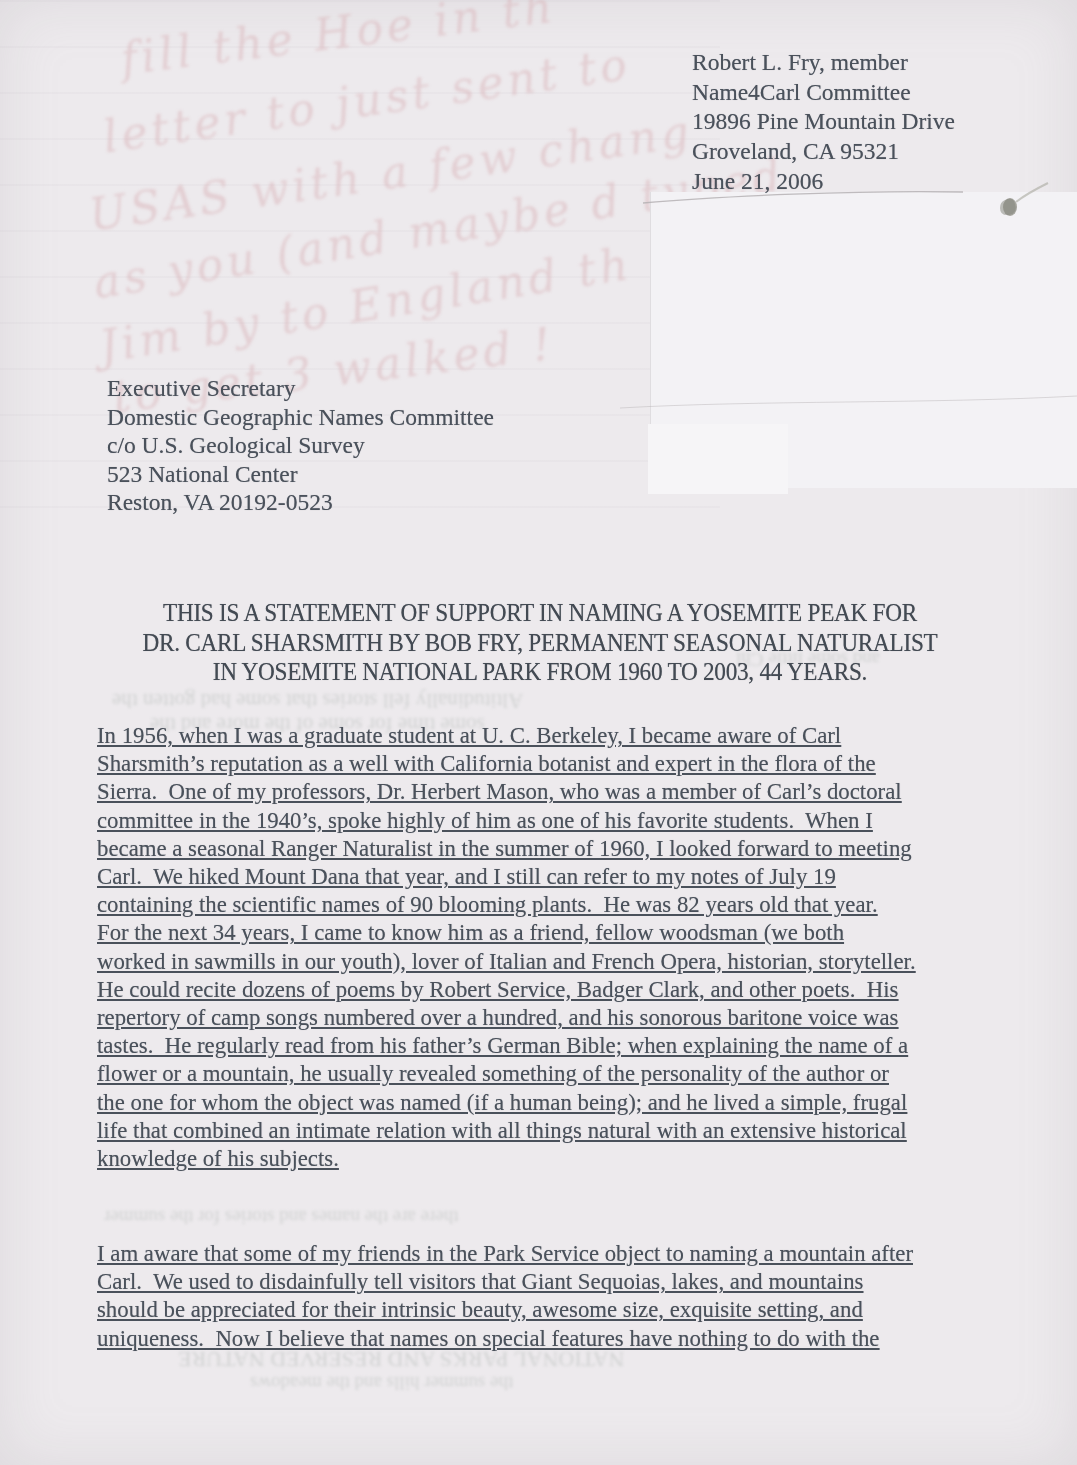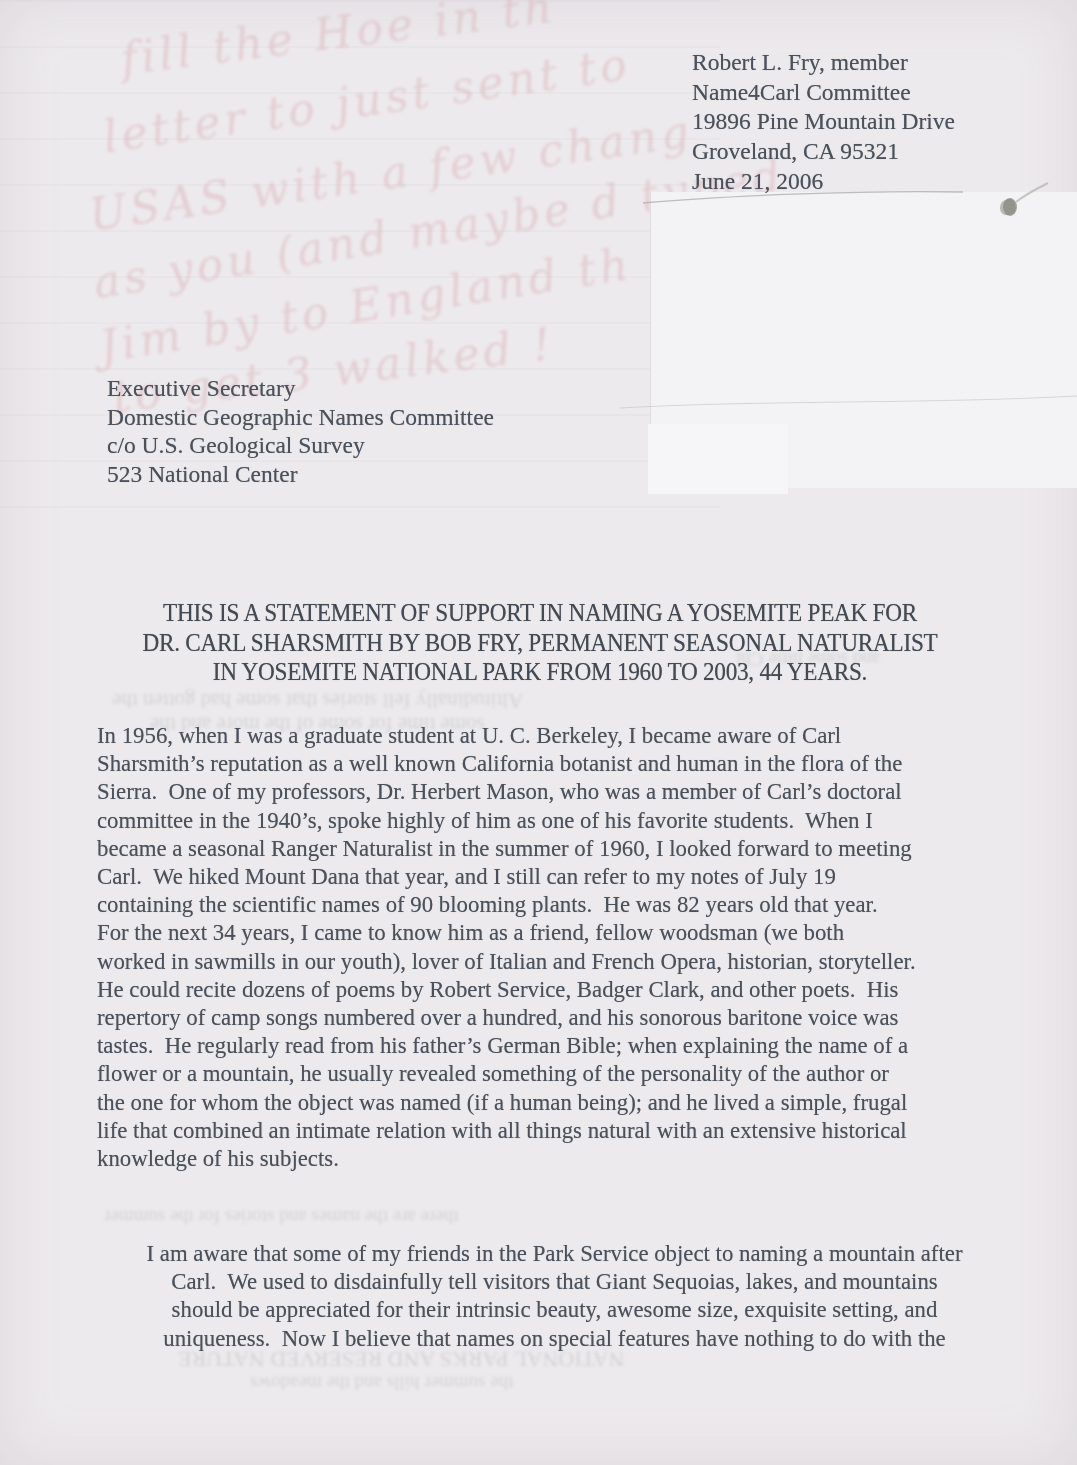--- a/index.html
+++ b/index.html
@@ -90,23 +90,24 @@
     font-size:25px;line-height:29.5px;
     color:var(--ink-title);
     letter-spacing:-0.3px;
     transform:scaleX(0.93);
     text-shadow:0 0 0.7px rgba(66,73,82,0.6);
   }
   .para{
     position:absolute;left:97px;width:915px;
     font-size:22.8px;line-height:28.2px;
     text-shadow:0 0 0.7px rgba(74,81,91,0.5);
+    text-decoration:underline;
   }
   .para-1{top:722px;}
-  .para-2{top:1240px;text-align:center;}
+  .para-2{top:1240px;}
   .artifacts{position:absolute;left:0;top:0;width:1077px;height:1465px;pointer-events:none;}
 </style>
 </head>
 <body>
 
 <div class="page">
 
   <div class="ruling"></div>
 
   <div class="hw-layer">
@@ -144,31 +145,32 @@
       <div class="line">19896 Pine Mountain Drive</div>
       <div class="line">Groveland, CA 95321</div>
       <div class="line">June 21, 2006</div>
     </div>
 
   <div class="text-block recipient">
       <div class="line">Executive Secretary</div>
       <div class="line">Domestic Geographic Names Committee</div>
       <div class="line">c/o U.S. Geological Survey</div>
       <div class="line">523 National Center</div>
+      <div class="line">Reston, VA 20192-0523</div>
     </div>
 
   <div class="text-block letter-title">
       <div class="line">THIS IS A STATEMENT OF SUPPORT IN NAMING A YOSEMITE PEAK FOR</div>
       <div class="line">DR. CARL SHARSMITH BY BOB FRY, PERMANENT SEASONAL NATURALIST</div>
       <div class="line">IN YOSEMITE NATIONAL PARK FROM 1960 TO 2003, 44 YEARS.</div>
     </div>
 
   <div class="text-block para para-1">
       <div class="line">In 1956, when I was a graduate student at U. C. Berkeley, I became aware of Carl</div>
-      <div class="line">Sharsmith’s reputation as a well known California botanist and human in the flora of the</div>
+      <div class="line">Sharsmith’s reputation as a well with California botanist and expert in the flora of the</div>
       <div class="line">Sierra.  One of my professors, Dr. Herbert Mason, who was a member of Carl’s doctoral</div>
       <div class="line">committee in the 1940’s, spoke highly of him as one of his favorite students.  When I</div>
       <div class="line">became a seasonal Ranger Naturalist in the summer of 1960, I looked forward to meeting</div>
       <div class="line">Carl.  We hiked Mount Dana that year, and I still can refer to my notes of July 19</div>
       <div class="line">containing the scientific names of 90 blooming plants.  He was 82 years old that year.</div>
       <div class="line">For the next 34 years, I came to know him as a friend, fellow woodsman (we both</div>
       <div class="line">worked in sawmills in our youth), lover of Italian and French Opera, historian, storyteller.</div>
       <div class="line">He could recite dozens of poems by Robert Service, Badger Clark, and other poets.  His</div>
       <div class="line">repertory of camp songs numbered over a hundred, and his sonorous baritone voice was</div>
       <div class="line">tastes.  He regularly read from his father’s German Bible; when explaining the name of a</div>

